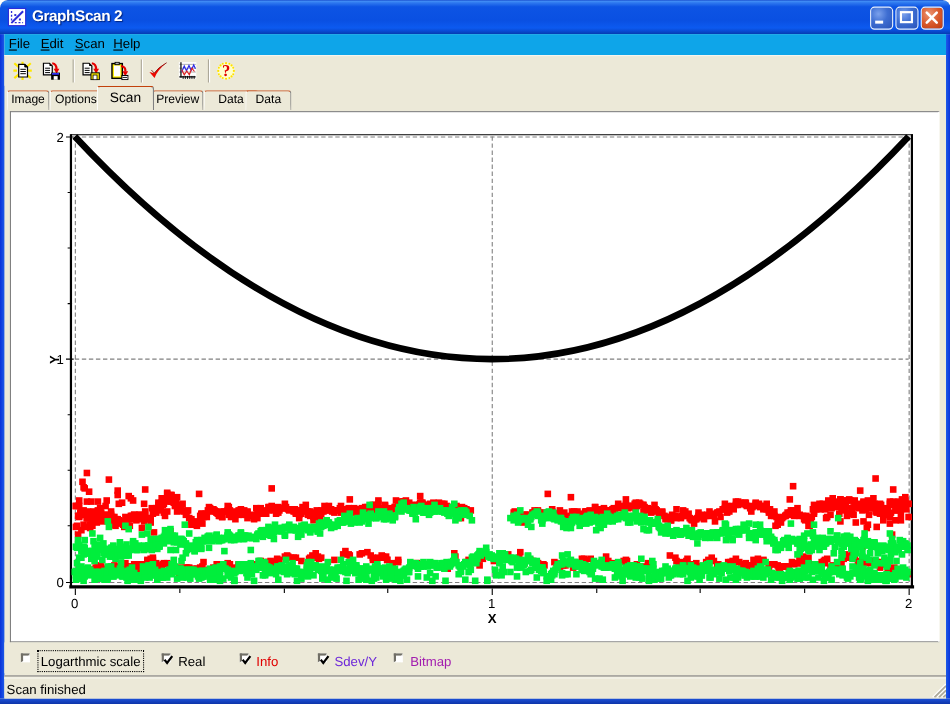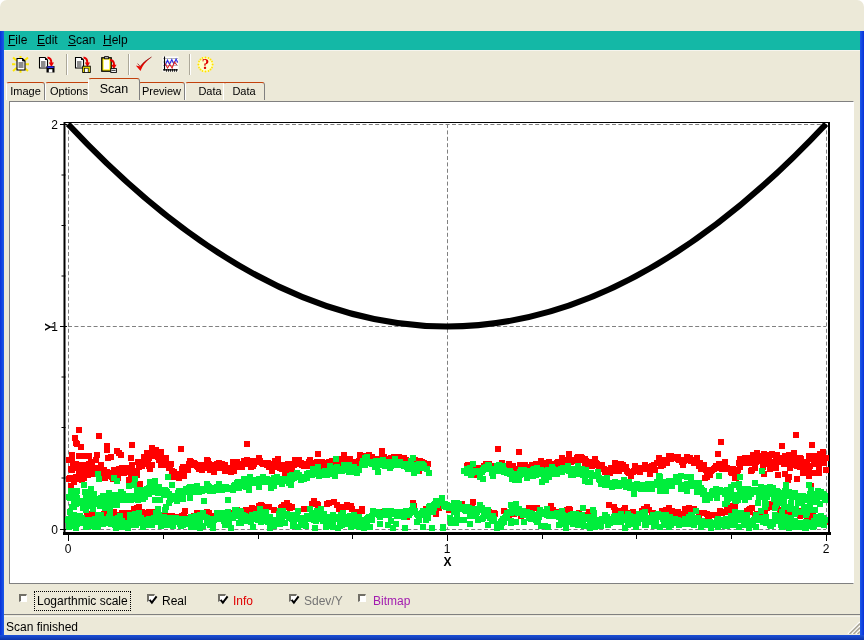--- a/index.html
+++ b/index.html
@@ -15,21 +15,21 @@
          text-shadow:1px 1px 1px #00247e;letter-spacing:-0.4px;}
   .wbtn{position:absolute;top:6px;width:21px;height:21px;border-radius:4px;border:1px solid #eef3fb;}
   .bmin{left:791px;background:radial-gradient(circle at 35% 30%,#7ba1ec 0%,#3e6ed2 45%,#2a53b8 100%);}
   .bmax{left:814px;background:radial-gradient(circle at 35% 30%,#7ba1ec 0%,#3e6ed2 45%,#2a53b8 100%);}
   .bclose{left:837px;background:radial-gradient(circle at 35% 30%,#eb9574 0%,#d9592c 50%,#bc3a10 100%);}
   .wbtn svg{position:absolute;left:0;top:0;}
   .lb,.rb{position:absolute;top:31px;width:4px;height:604px;background:linear-gradient(90deg,#0831d9,#1d5ae8);}
   .lb{left:0;}
   .rb{left:860px;background:linear-gradient(90deg,#1d5ae8,#0831d9);}
   .bb{position:absolute;left:0;top:635px;width:864px;height:5px;background:linear-gradient(180deg,#1d51d8,#0d34a9);}
-  .menubar{position:absolute;left:4px;top:31px;width:856px;height:19px;background:#14b8a6;
+  .menubar{position:absolute;left:4px;top:31px;width:856px;height:19px;background:#0ea5e9;
            font-size:12px;color:#000;}
   .menubar span{position:absolute;top:2px;}
   .menubar u{text-decoration:underline;text-underline-offset:1px;}
   .toolbar{position:absolute;left:4px;top:50px;width:856px;height:28px;background:#ece9d8;
            border-top:1px solid #f6f5ee;}
   .ticon{position:absolute;top:5px;width:17px;height:17px;}
   .tsep{position:absolute;top:3px;width:2px;height:21px;border-left:1px solid #aca899;border-right:1px solid #fff;}
   .tabs{position:absolute;left:4px;top:78px;width:856px;height:22px;font-size:11px;}
   .tab{position:absolute;top:4px;height:18px;background:#ece9d8;border:1px solid #808080;
        border-bottom:none;border-top:1px solid #c2410c;border-left:1px solid #fff;
@@ -47,20 +47,46 @@
   .statusbar{position:absolute;left:4px;top:616px;width:856px;height:19px;background:#ece9d8;
              border-top:1px solid #f4f3ec;font-size:12px;color:#000;text-align:center;}
   .statusbar .txt{position:absolute;left:2px;top:3px;}
   .sep2{position:absolute;left:4px;top:614px;width:856px;height:3px;
         border-top:1px solid #808080;border-bottom:1px solid #fff;background:#ece9d8;}
   .grip{position:absolute;right:0px;top:2px;width:14px;height:15px;}
 </style>
 </head>
 <body>
 <div class="win">
+  <div class="tb">
+    <svg class="tico" viewBox="0 0 17 17">
+      <rect x="0.6" y="0.6" width="15.8" height="15.8" fill="#fff" stroke="#2d2dd8" stroke-width="1.2"></rect>
+      <line x1="3.5" y1="3" x2="3.5" y2="14" stroke="#2d2dd8" stroke-width="1.2" stroke-dasharray="1.8 1.6"></line>
+      <line x1="3" y1="13.5" x2="14" y2="13.5" stroke="#2d2dd8" stroke-width="1.2" stroke-dasharray="1.8 1.6"></line>
+      <line x1="4" y1="13.2" x2="14" y2="3.2" stroke="#2d2dd8" stroke-width="1.8"></line>
+      <rect x="6" y="5.8" width="1.8" height="1.8" fill="#2d2dd8"></rect>
+      <rect x="10.2" y="9.8" width="1.8" height="1.8" fill="#2d2dd8"></rect>
+    </svg>
+    <span class="ttext">GraphScan 2</span>
+    <div class="wbtn bmin">
+        <svg viewBox="0 0 21 21">
+          <rect x="4" y="13" width="8" height="3" fill="#fff"></rect>
+        </svg>
+      </div>
+    <div class="wbtn bmax">
+        <svg viewBox="0 0 21 21">
+          <rect x="4.5" y="4.5" width="11" height="10" fill="none" stroke="#fff" stroke-width="2.2"></rect>
+        </svg>
+      </div>
+    <div class="wbtn bclose">
+        <svg viewBox="0 0 21 21">
+          <path d="M5 5 L15 15 M15 5 L5 15" stroke="#fff" stroke-width="2.6" stroke-linecap="round"></path>
+        </svg>
+      </div>
+  </div>
   <div class="lb"></div>
     <div class="rb"></div>
     <div class="bb"></div>
   <div class="menubar">
     <span style="left:4px"><u>F</u>ile</span>
     <span style="left:33px"><u>E</u>dit</span>
     <span style="left:64px"><u>S</u>can</span>
     <span style="left:99px"><u>H</u>elp</span>
   </div>
   <div class="toolbar">
@@ -3397,21 +3423,21 @@
         <svg width="12" height="12" viewBox="0 0 12 12" style="position:absolute;left:-2px;top:-2px">
           <path d="M2.6 5.8 L4.9 8.6 L9.6 2.4" fill="none" stroke="#000" stroke-width="2"></path>
         </svg>
       </div>
     <span class="cblab" style="left:229px;color:#e00000;">Info</span>
     <div class="cb" style="left:285px">
         <svg width="12" height="12" viewBox="0 0 12 12" style="position:absolute;left:-2px;top:-2px">
           <path d="M2.6 5.8 L4.9 8.6 L9.6 2.4" fill="none" stroke="#000" stroke-width="2"></path>
         </svg>
       </div>
-    <span class="cblab" style="left:300px;color:#737373;">Sdev/Y</span>
+    <span class="cblab" style="left:300px;color:#6d28d9;">Sdev/Y</span>
     <div class="cb" style="left:354px"></div>
     <span class="cblab" style="left:369px;color:#a21caf;">Bitmap</span>
   </div>
   <div class="sep2"></div>
   <div class="statusbar">
     <span class="txt">Scan finished</span>
     <svg class="grip" width="14" height="15" viewBox="0 0 14 15">
       <g stroke-width="1.6">
         <line x1="2" y1="15" x2="14" y2="3" stroke="#fff"></line>
         <line x1="6" y1="15" x2="14" y2="7" stroke="#fff"></line>

